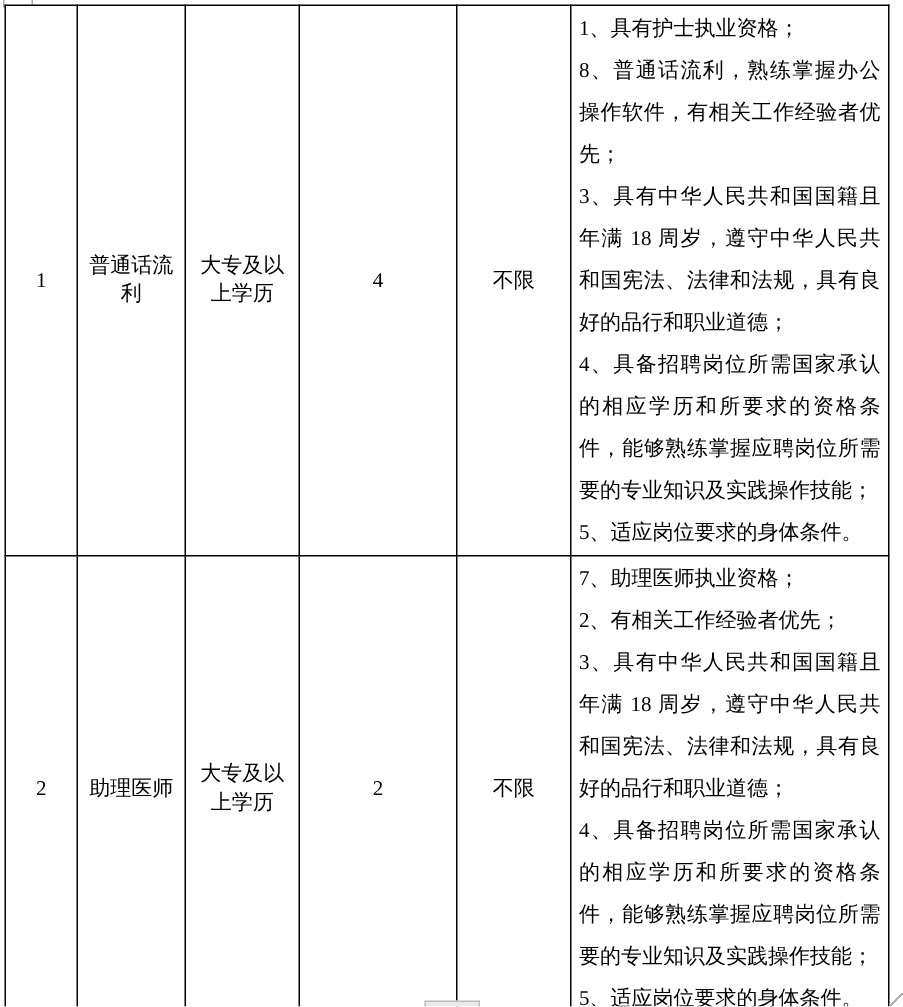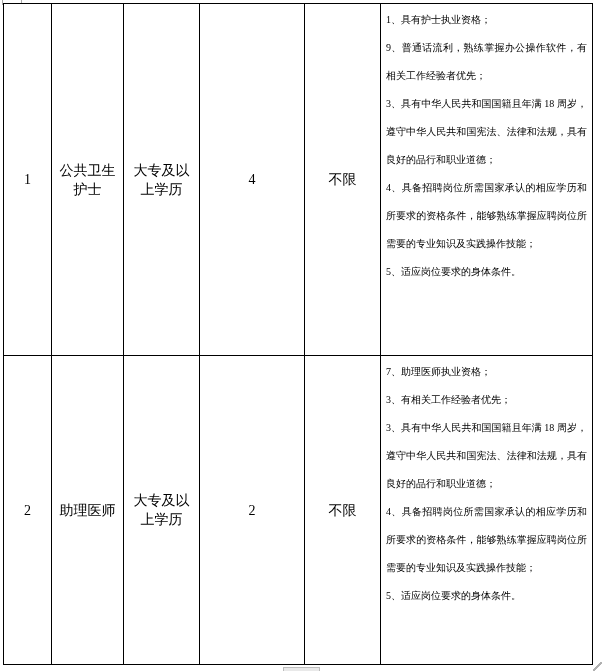--- a/index.html
+++ b/index.html
@@ -33,21 +33,21 @@
     text-align: center;
     vertical-align: middle;
     font-size: 14px;
     line-height: 19px;
     padding: 0 5px;
   }
   td.req {
     vertical-align: top;
     text-align: justify;
     text-justify: inter-ideograph;
-    font-size: 10px;
+    font-size: 14px;
     line-height: 28px;
     padding: 2px 5px 0 5px;
     margin-left: 41px;
   }
   td.req p { margin: 0; }
   tr.row-1 { height: 352px; }
   tr.row-2 { height: 309px; }
 
   
   .move-handle {
@@ -89,41 +89,41 @@
       <col style="width:48px">
       <col style="width:72px">
       <col style="width:76px">
       <col style="width:105px">
       <col style="width:76px">
       <col style="width:212px">
     </colgroup>
     <tbody>
       <tr class="row-1">
         <td class="center">1</td>
-        <td class="center">公共卫生护士</td>
+        <td class="center">普通话流利</td>
         <td class="center">大专及以上学历</td>
         <td class="center">4</td>
         <td class="center">不限</td>
         <td class="req">
           <p>1、具有护士执业资格；</p>
-          <p>9、普通话流利，熟练掌握办公操作软件，有相关工作经验者优先；</p>
+          <p>8、普通话流利，熟练掌握办公操作软件，有相关工作经验者优先；</p>
           <p>3、具有中华人民共和国国籍且年满 18 周岁，遵守中华人民共和国宪法、法律和法规，具有良好的品行和职业道德；</p>
           <p>4、具备招聘岗位所需国家承认的相应学历和所要求的资格条件，能够熟练掌握应聘岗位所需要的专业知识及实践操作技能；</p>
           <p>5、适应岗位要求的身体条件。</p>
         </td>
       </tr>
       <tr class="row-2">
         <td class="center">2</td>
         <td class="center">助理医师</td>
         <td class="center">大专及以上学历</td>
         <td class="center">2</td>
         <td class="center">不限</td>
         <td class="req">
           <p>7、助理医师执业资格；</p>
-          <p>3、有相关工作经验者优先；</p>
+          <p>2、有相关工作经验者优先；</p>
           <p>3、具有中华人民共和国国籍且年满 18 周岁，遵守中华人民共和国宪法、法律和法规，具有良好的品行和职业道德；</p>
           <p>4、具备招聘岗位所需国家承认的相应学历和所要求的资格条件，能够熟练掌握应聘岗位所需要的专业知识及实践操作技能；</p>
           <p>5、适应岗位要求的身体条件。</p>
         </td>
       </tr>
     </tbody>
   </table>
 
   <div class="cutoff-bar"></div>
   <div class="resize-corner"></div>

